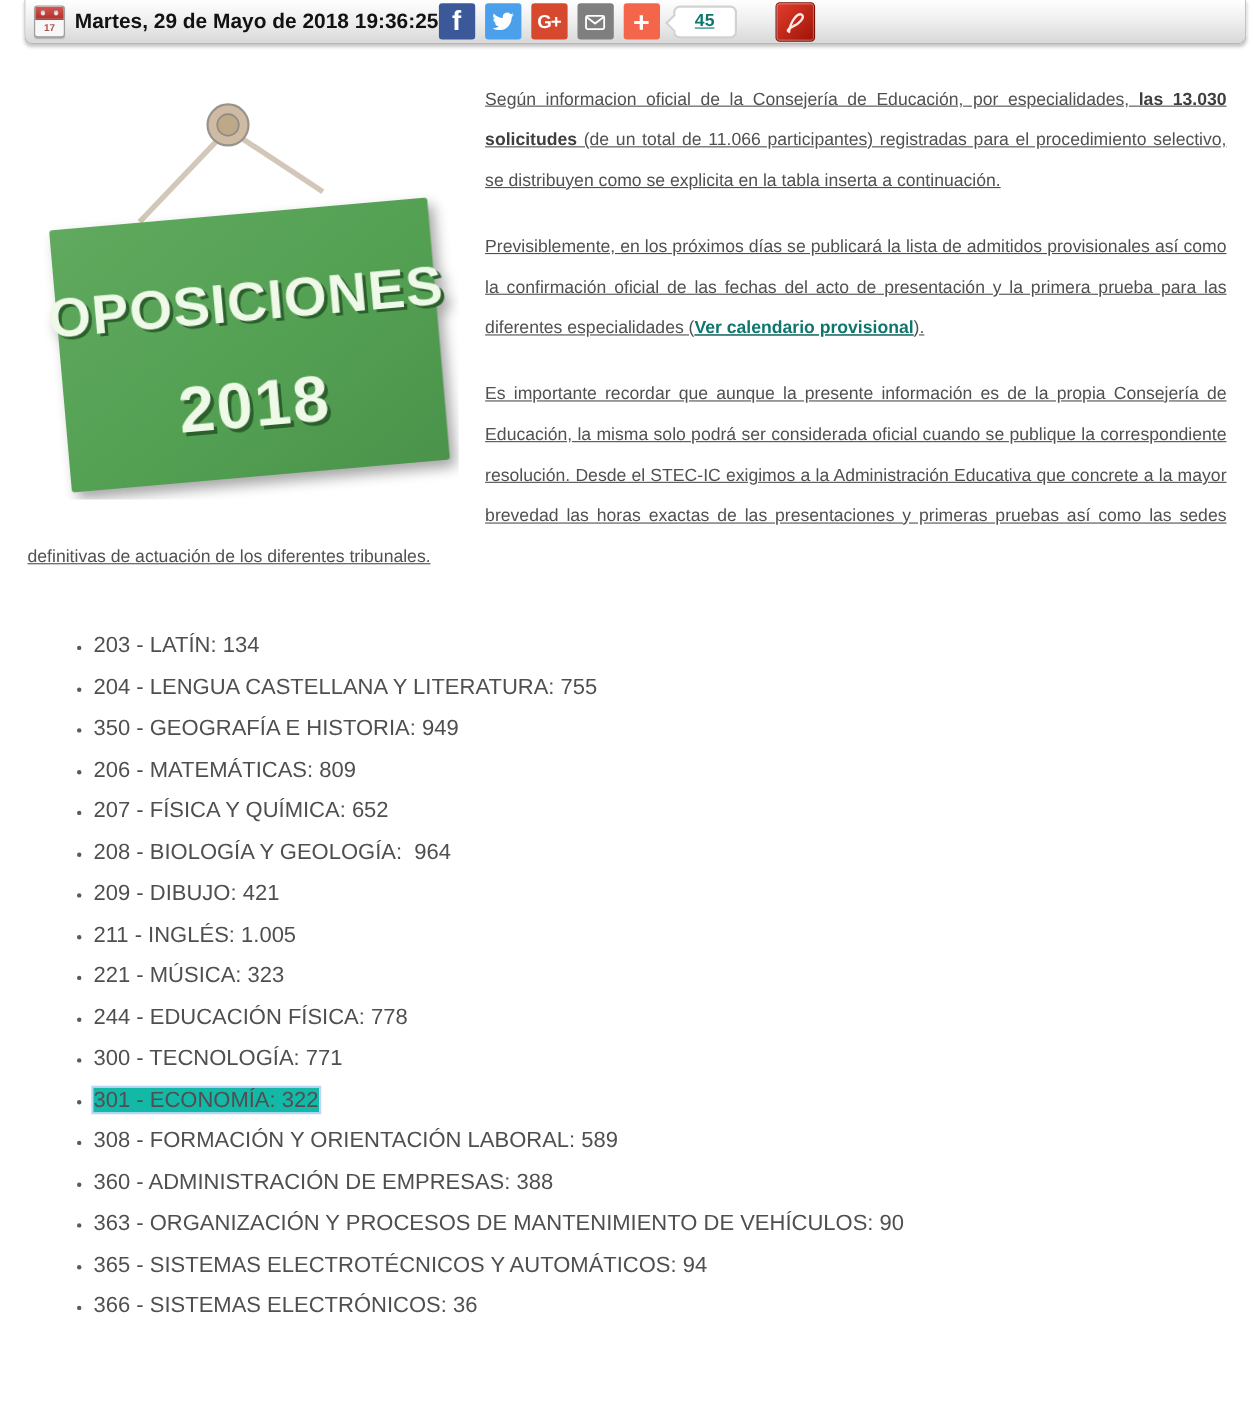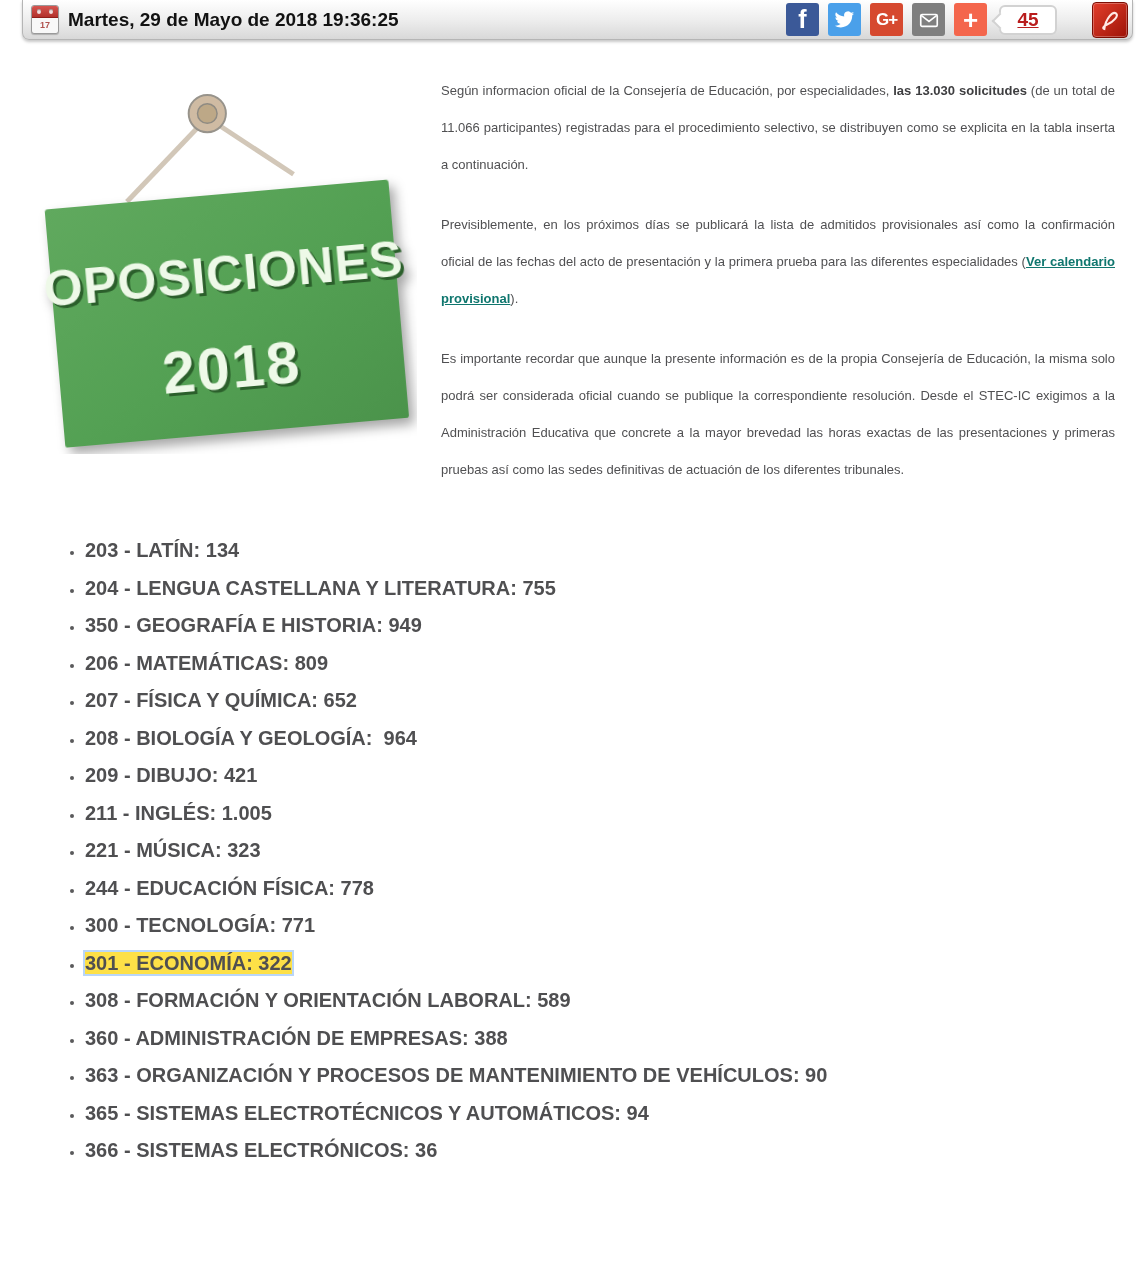--- a/index.html
+++ b/index.html
@@ -11,21 +11,21 @@
   }
   
   .topbar {
     margin: 0 7px 0 22px;
     height: 40px;
     background: linear-gradient(#ffffff, #ececec 55%, #d8d8d8);
     border: 1px solid #b5b5b5;
     border-top: none;
     border-radius: 0 0 7px 7px;
     box-shadow: 0 2px 3px rgba(0,0,0,.22);
-    display: flex; align-items: center; justify-content: space-between;
+    display: flex; align-items: center; 
     padding: 0 4px 0 8px;
     box-sizing: border-box;
   }
   .topbar-left { display: flex; align-items: center; gap: 9px; }
   .cal-icon {
     width: 26px; height: 27px;
     border: 1px solid #9a9a9a; border-radius: 3px;
     background: #f8f8f8; overflow: hidden;
     box-shadow: 0 1px 1px rgba(0,0,0,.2);
   }
@@ -57,21 +57,21 @@
   .share-btn.fb { background: #3b5998; font-size: 25px; }
   .share-btn.tw { background: #4aa0ea; }
   .share-btn.gp { background: #d6492f; font-size: 17px; letter-spacing: -1px; }
   .share-btn.em { background: #7f7f7f; }
   .share-btn.pl { background: #f4664c; font-size: 26px; line-height: 1; }
   .count-badge {
     position: relative;
     min-width: 46px; height: 26px;
     background: #fff; border: 2px solid #d2d2d2; border-radius: 6px;
     display: flex; align-items: center; justify-content: center;
-    font-weight: bold; font-size: 19px; color: #b91c1c;
+    font-weight: bold; font-size: 16px; color: #0f766e;
     margin-left: 3px; padding: 0 4px; text-decoration: underline;
   }
   .count-badge::before {
     content: ""; position: absolute; left: -7px; top: 8px;
     width: 10px; height: 10px; background: #fff;
     border-left: 2px solid #d2d2d2; border-bottom: 2px solid #d2d2d2;
     transform: rotate(45deg);
   }
   .pdf-btn {
     width: 36px; height: 36px; border-radius: 4px;
@@ -84,40 +84,40 @@
   }
 
   
   article { padding: 32px 25px 0 25px; }
 
   .sign-wrap { float: left; width: 392px; height: 398px; margin: 0 24px 4px 0; }
   .sign-svg { display: block; width: 392px; height: 382px; }
 
   p.para {
     margin: 0 0 23px 0;
-    font-size: 13px; line-height: 37px;
-    color: #505052; text-align: justify;
+    font-size: 16px; line-height: 37px;
+    color: #505052; text-align: justify; text-decoration: underline;
   }
   p.para b { color: #3e3e40; }
   .green-link { color: #0f766e; font-weight: bold; text-decoration: underline; cursor: pointer; }
 
   h2.section-heading {
     clear: none;
     margin: 32px 0 0 0;
     font-size: 23px; font-weight: bold; color: #3e3e40;
     letter-spacing: .2px;
   }
 
   ul.dist-list { margin: 44px 0 0 0; padding: 0 0 0 60px; }
   ul.dist-list li {
-    font-size: 20px; line-height: 37.5px; color: #4f4f51; font-weight: bold;
+    font-size: 20px; line-height: 37.5px; color: #4f4f51;
   }
   ul.dist-list li::marker { color: #5a5a5c; font-size: 13px; }
   .li-text { white-space: pre-wrap; }
-  .li-text.hl { background: #fde047; box-shadow: 0 0 0 2px #b9d6f8; }
+  .li-text.hl { background: #14b8a6; box-shadow: 0 0 0 2px #b9d6f8; }
 </style>
 </head>
 <body>
 
 <header class="topbar">
   <div class="topbar-left">
     <span class="cal-icon">
       <span class="cal-top"></span>
       <span class="cal-day">17</span>
     </span>

